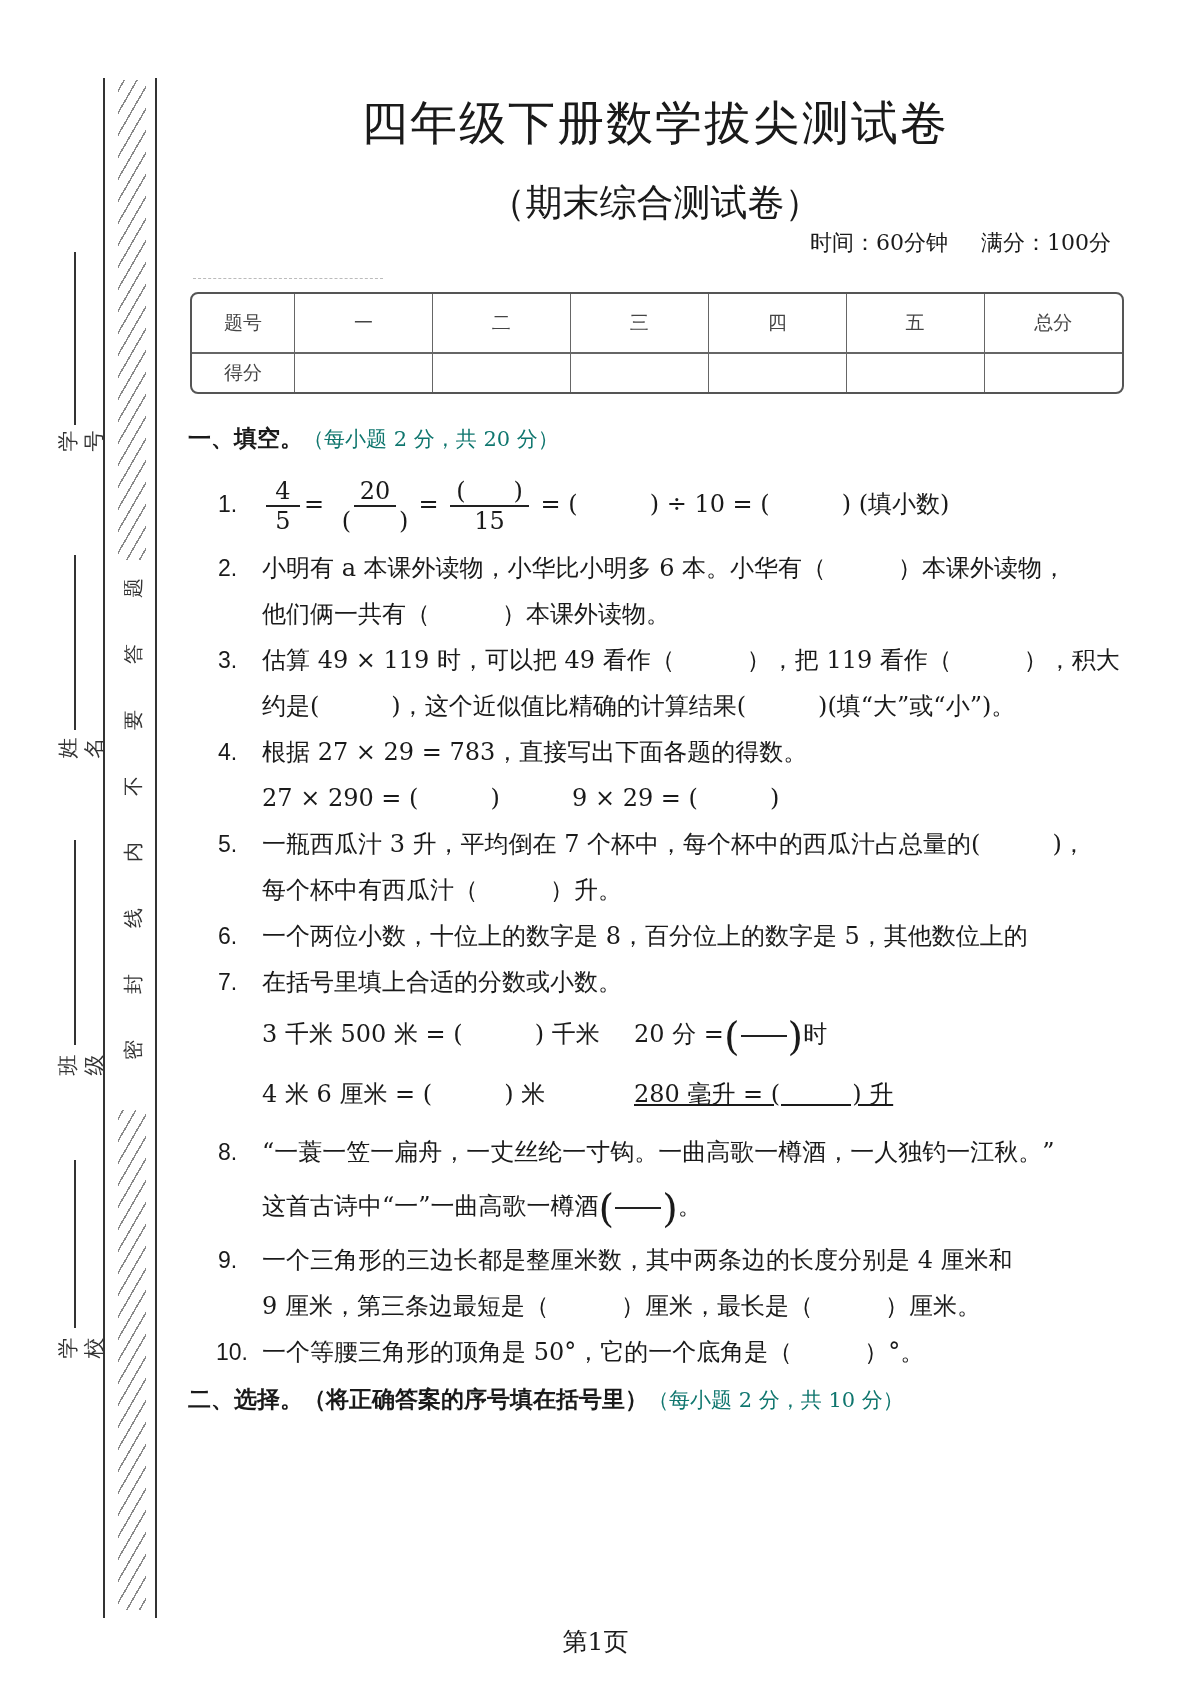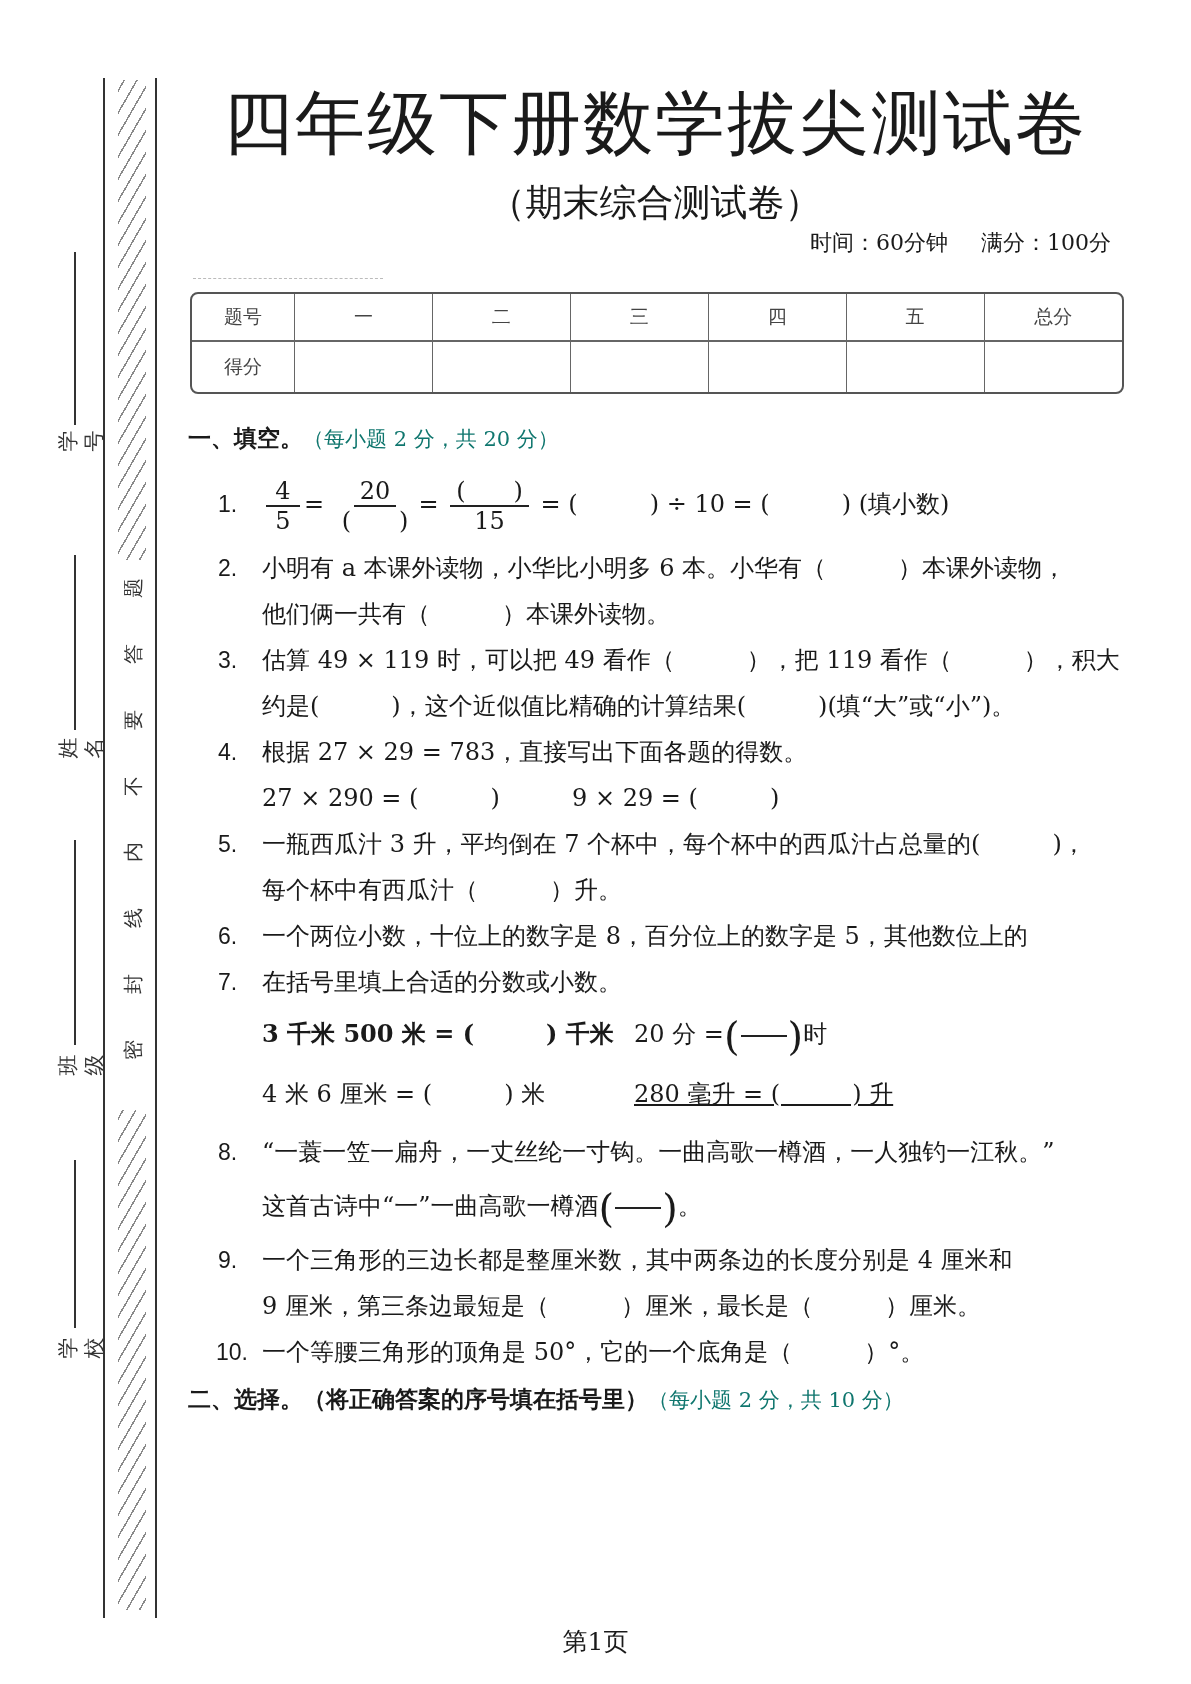--- a/index.html
+++ b/index.html
@@ -19,38 +19,38 @@
           font-family: "DejaVu Sans", sans-serif; font-size: 20px; color: #333; }
   .seal span { display: block; height: 66px; line-height: 66px; transform: rotate(-90deg); }
   .field { position: absolute; left: 48px; width: 40px; }
   .field .label { position: absolute; left: 0; width: 40px; text-align: center;
                   font-family: "DejaVu Serif", serif; font-size: 21px; color: #333; }
   .field .label span { display: block; transform: rotate(-90deg); height: 26px; line-height: 26px; }
   .field .line { position: absolute; left: 26px; width: 2px; background: #333; }
 
   
   .title { position: absolute; left: 175px; width: 960px; top: 78px; text-align: center;
-           font-size: 70px; letter-spacing: 2px; font-family: "DejaVu Serif", serif; line-height: 90px; }
+           font-size: 47px; letter-spacing: 2px; font-family: "DejaVu Serif", serif; line-height: 90px; }
   .subtitle { position: absolute; left: 175px; width: 960px; top: 178px; text-align: center;
               font-size: 37px; line-height: 50px; }
   .meta { position: absolute; right: 80px; top: 226px; font-size: 22px; line-height: 34px; }
   .meta span { margin-left: 26px; }
   .dashline { position: absolute; left: 193px; top: 278px; width: 190px; border-top: 1px dashed #bbb; }
 
   
   .score { position: absolute; left: 190px; top: 292px; width: 930px; height: 98px;
            border: 2px solid #555; border-radius: 8px; overflow: hidden; }
   .score table { width: 100%; height: 100%; border-collapse: collapse; table-layout: fixed;
                  font-family: "DejaVu Sans", sans-serif; font-size: 19px; color: #444; }
   .score td { border: 1px solid #666; text-align: center; vertical-align: middle; }
   .score tr:first-child td { border-top: none; }
   .score tr:last-child td { border-bottom: none; }
   .score td:first-child { border-left: none; width: 100px; }
   .score td:last-child { border-right: none; }
-  .score tr:first-child { height: 47px; }
+  .score tr:first-child { height: 59px; }
   .score tr:first-child td { border-bottom: 2px solid #666; }
 
   
   .content { position: absolute; left: 188px; top: 418px; width: 950px; font-size: 24px; }
   .sec { font-family: "DejaVu Sans", sans-serif; font-size: 23px; font-weight: bold; line-height: 40px; }
   .sec .note { font-weight: normal; font-family: "DejaVu Serif", serif; color: #0f766e; font-size: 21px; }
   .q { position: relative; padding-left: 74px; line-height: 46px; }
   .q .num { position: absolute; left: 30px; top: 0; font-family: "Liberation Sans", sans-serif; font-size: 23px; }
   .q.wide .num { left: 28px; }
   .q .line { display: block; white-space: nowrap; }
@@ -199,21 +199,21 @@
 
   <div class="q">
     <span class="num">6.</span>
     <span class="line">一个两位小数，十位上的数字是 8，百分位上的数字是 5，其他数位上的</span>
   </div>
 
   <div class="q">
     <span class="num">7.</span>
     <span class="line">在括号里填上合适的分数或小数。</span>
     <span class="line" style="line-height:58px;">
-      <span class="gap" style="width:372px;font-weight:bold;">3 千米 500 米 = (　　　) 千米</span><span><span>20 分 =</span><span class="bigparen">(<span class="bar"></span>)</span><span>时</span></span>
+      <span class="gap" style="width:372px;">3 千米 500 米 = (　　　) 千米</span><span><span>20 分 =</span><span class="bigparen">(<span class="bar"></span>)</span><span>时</span></span>
     </span>
     <span class="line" style="line-height:62px;text-decoration:underline;">
       <span class="gap" style="width:372px;">4 米 6 厘米 = (　　　) 米</span><span>280 毫升 = (　　　) 升</span>
     </span>
   </div>
 
   <div class="q" style="line-height:54px;">
     <span class="num">8.</span>
     <span class="line">“一蓑一笠一扁舟，一丈丝纶一寸钩。一曲高歌一樽酒，一人独钓一江秋。”</span>
     <span class="line">

